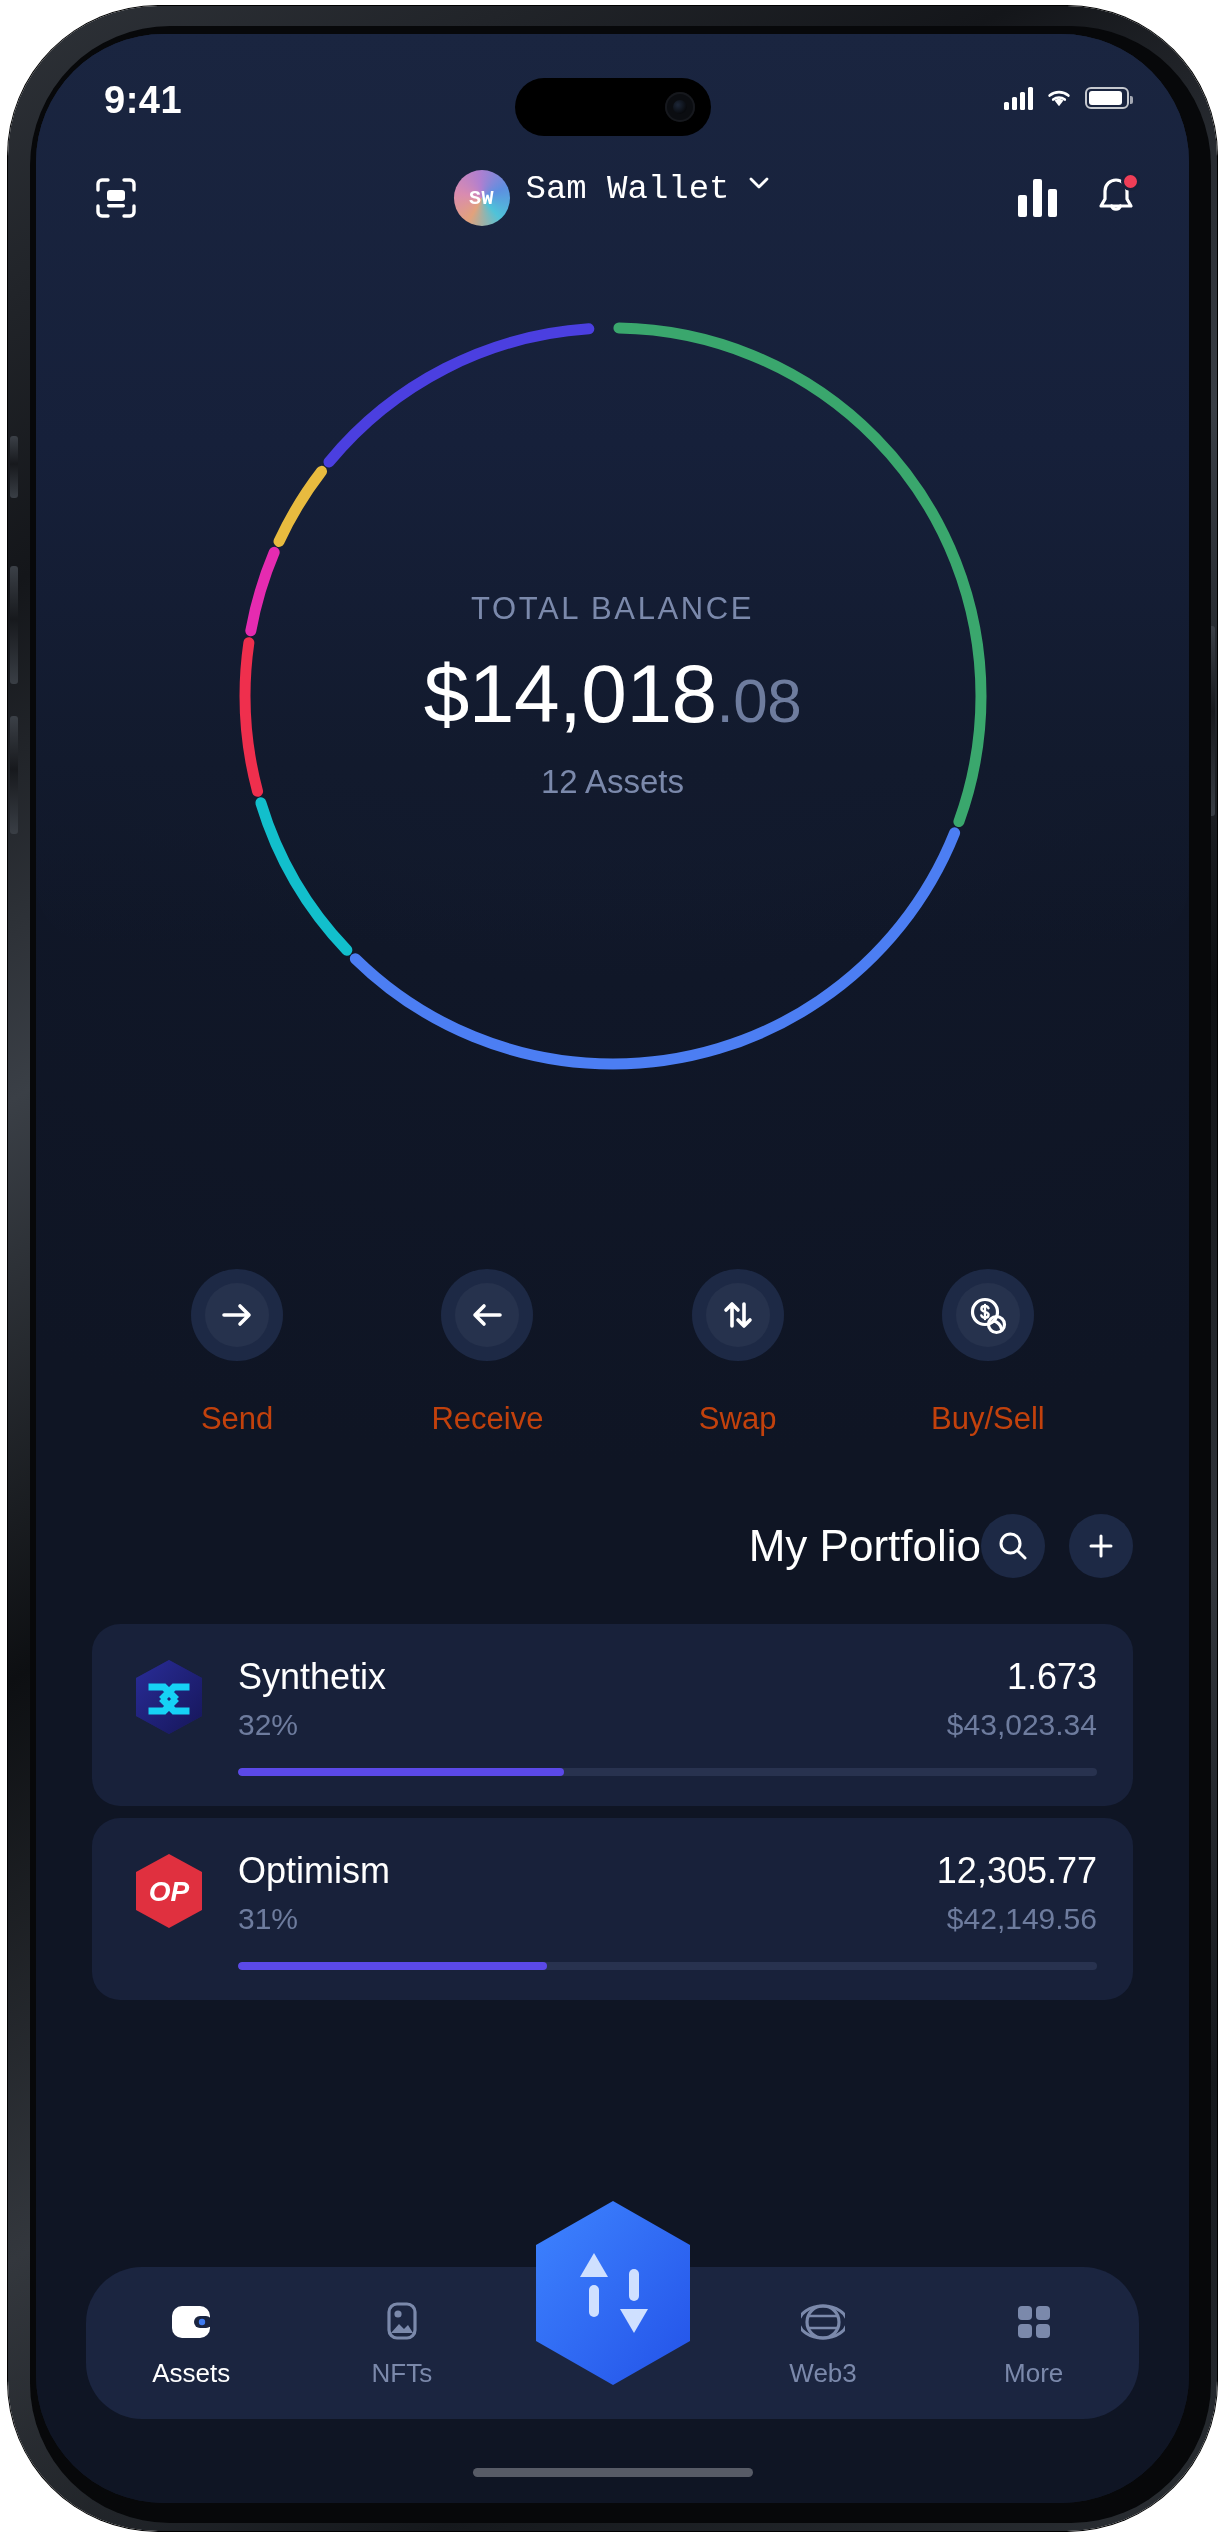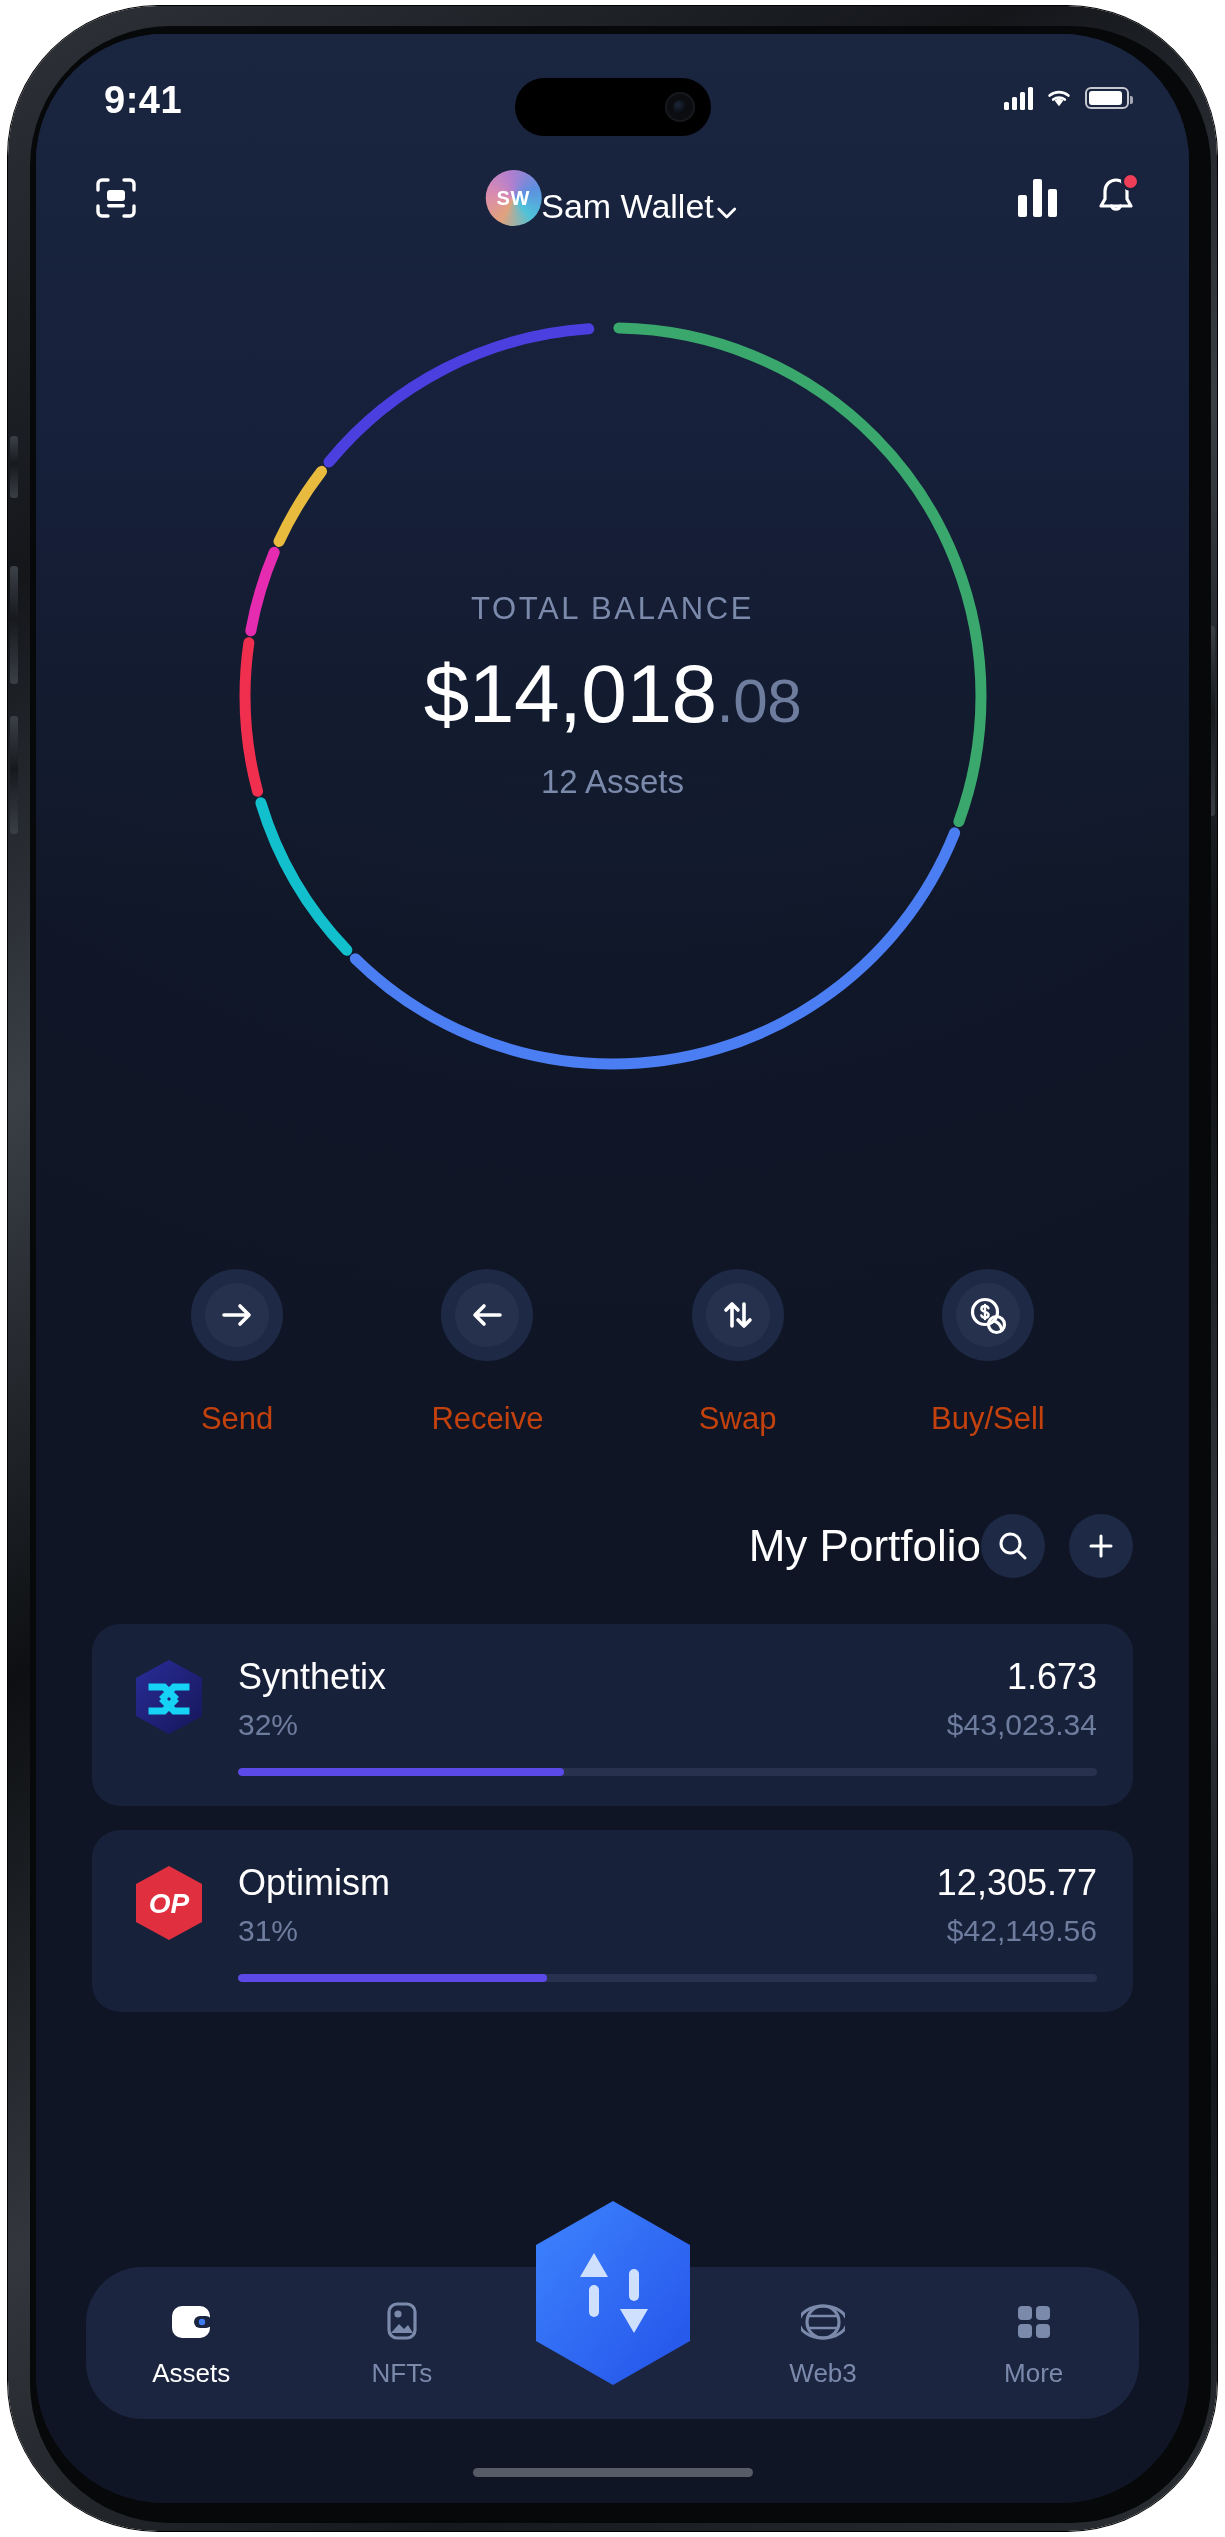--- a/index.html
+++ b/index.html
@@ -116,21 +116,21 @@
     position: absolute; left: 0; top: 118px;
     width: 100%; height: 92px; z-index: 5;
     display: flex; align-items: center;
   }
   .scan-btn {
     position: absolute; left: 56px; top: 50%; transform: translateY(-50%);
     width: 48px; height: 48px;
   }
   .wallet-pill {
     position: absolute; left: 50%; transform: translateX(-50%);
-    display: flex; align-items: flex-end; 
+    display: flex; align-items: flex-start; gap: 16px; font-family: Liberation Mono, monospace;
   }
   .avatar {
     width: 56px; height: 56px; border-radius: 50%;
     background: conic-gradient(from 210deg, #e2a27c, #d98bb0, #b07fd0, #5d8fe0, #4fc3d9, #e2a27c);
     display: flex; align-items: center; justify-content: center;
     color: #fff; font-size: 20px; font-weight: bold; letter-spacing: .5px;
   }
   .wallet-name { font-size: 34px; color: #fff; font-weight: normal; white-space: nowrap; }
   .chev { width: 26px; height: 26px; }
   .hdr-right {
@@ -203,21 +203,21 @@
   }
 
   .asset-list {
     position: absolute; left: 56px; top: 1590px;
     width: 1041px; z-index: 3;
   }
   .asset-card {
     background: #18213a;
     border-radius: 28px;
     padding: 32px 36px 30px 36px;
-    margin-bottom: 24px;
+    margin-bottom: 12px;
     display: flex; flex-direction: column;
   }
   .asset-top { display: flex; align-items: flex-start; }
   .asset-logo {
     width: 82px; height: 82px; margin-right: 28px; flex: none;
     display: flex; align-items: center; justify-content: center;
   }
   .asset-mid { flex: 1; display: flex; flex-direction: column; }
   .asset-name { font-size: 36px; color: #ffffff; }
   .asset-pct { font-size: 30px; color: #6e7c9e; margin-top: 10px; }

